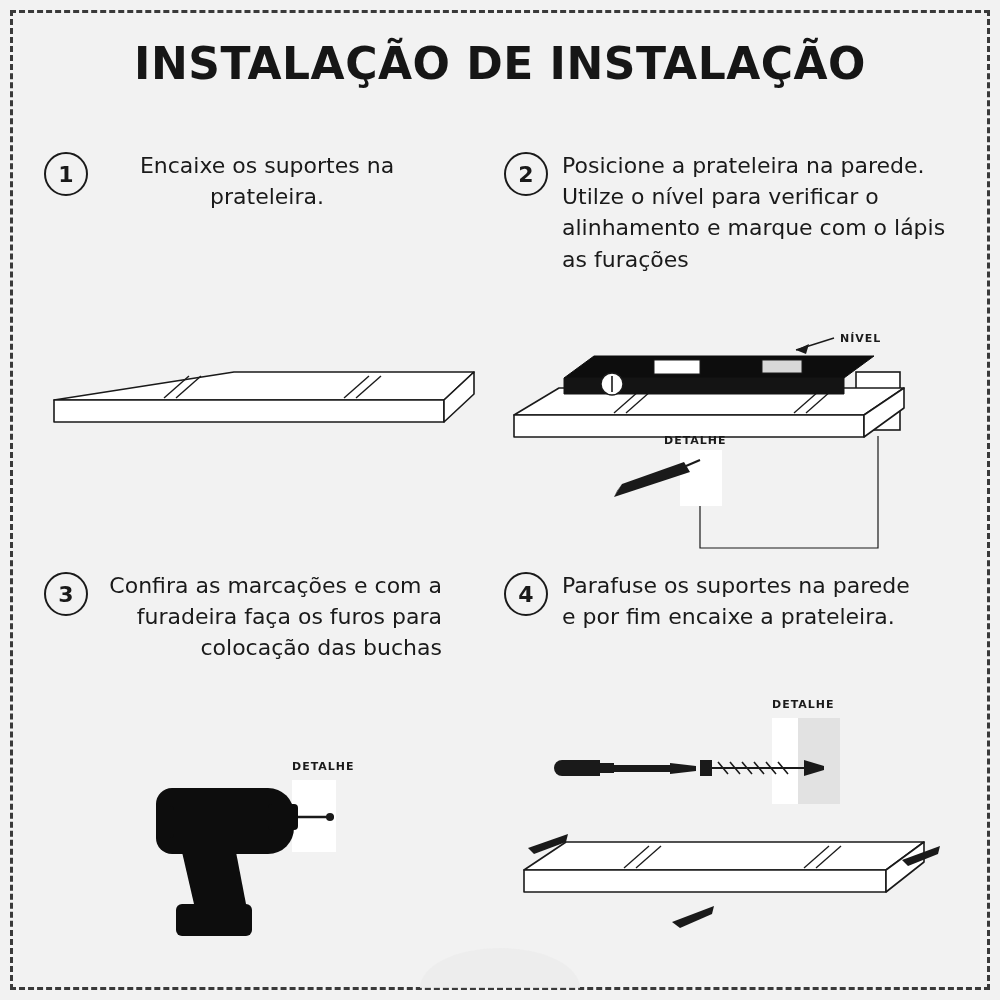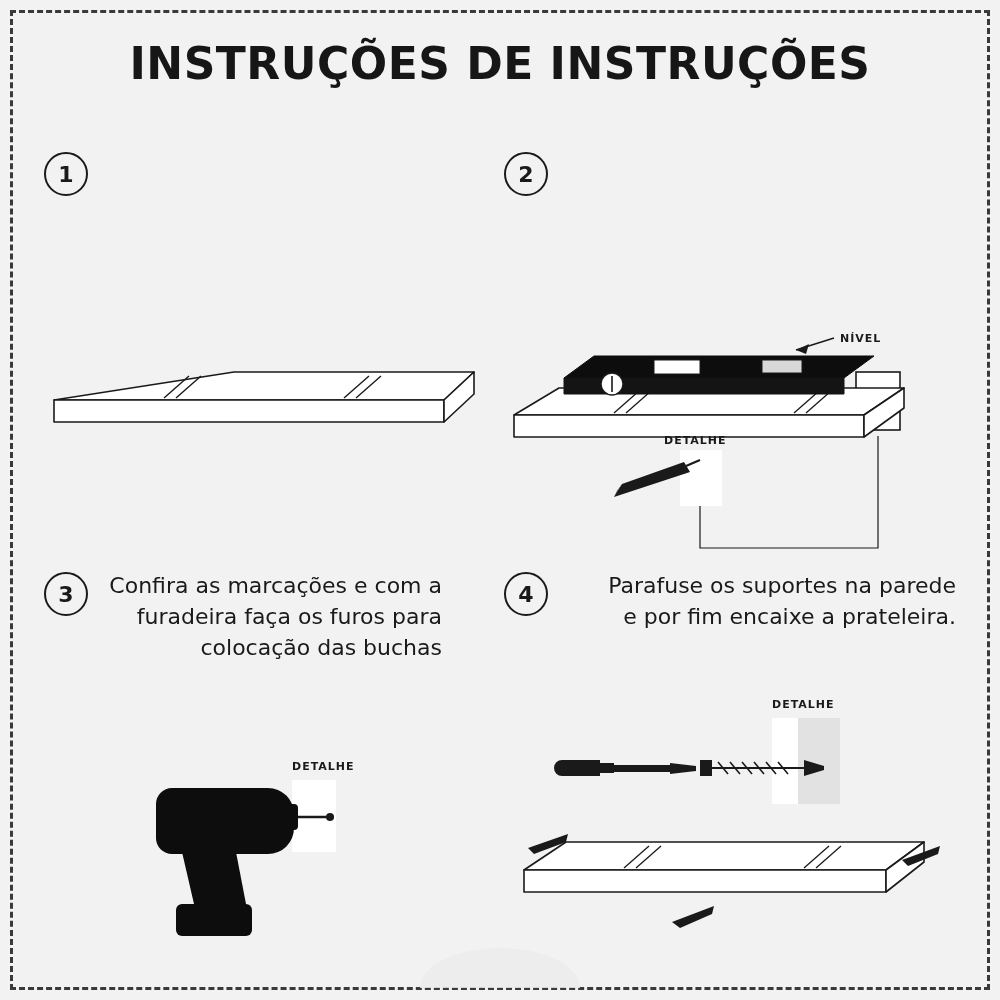--- a/index.html
+++ b/index.html
@@ -86,21 +86,21 @@
   }
   .step-text {
     font-size: 22px;
     line-height: 1.42;
     color: #1a1a1a;
     max-width: 400px;
   }
   .step-1 .step-text { text-align: center; width: 330px; }
   .step-2 .step-text { text-align: left; width: 400px; }
   .step-3 .step-text { text-align: right; width: 340px; }
-  .step-4 .step-text { text-align: right; width: 360px; margin-left: 43px; }
+  .step-4 .step-text { text-align: left; width: 360px; }
 
   .art {
     position: absolute;
     left: 0;
     top: 0;
     width: 452px;
     height: 408px;
     pointer-events: none;
   }
   .label-tiny {
@@ -122,47 +122,49 @@
     opacity: 0.85;
   }
 </style>
 </head>
 <body>
 
 <div class="page">
   <div class="cut-frame"></div>
 
   <div class="inner">
-    <div class="title">INSTRUÇÕES DE INSTRUÇÕES</div>
+    <div class="title">INSTALAÇÃO DE INSTALAÇÃO</div>
 
     <div class="grid">
 
       <div class="cell cell-1 step-1">
         <div class="step-head">
           <div class="num-circle">1</div>
+          <div class="step-text">Encaixe os suportes na prateleira.</div>
         </div>
         <svg class="art" viewBox="0 0 452 408">
 
           <g fill="#ffffff" stroke="#1a1a1a" stroke-width="1.6" stroke-linejoin="round">
             <polygon points="10,250 190,222 430,222 400,250"></polygon>
             <polygon points="10,250 400,250 400,272 10,272"></polygon>
             <polygon points="400,250 430,222 430,244 400,272"></polygon>
           </g>
           <g stroke="#1a1a1a" stroke-width="1.4" fill="none">
             <line x1="120" y1="248" x2="145" y2="226"></line>
             <line x1="132" y1="248" x2="157" y2="226"></line>
             <line x1="300" y1="248" x2="325" y2="226"></line>
             <line x1="312" y1="248" x2="337" y2="226"></line>
           </g>
         </svg>
       </div>
 
       <div class="cell cell-2 step-2">
         <div class="step-head">
           <div class="num-circle">2</div>
+          <div class="step-text">Posicione a prateleira na parede. Utilze o nível para verificar o alinhamento e marque com o lápis as furações</div>
         </div>
         <svg class="art" viewBox="0 0 452 408">
 
           <g fill="#ffffff" stroke="#1a1a1a" stroke-width="1.6">
             <rect x="352" y="222" width="44" height="58"></rect>
           </g>
 
           <g fill="#ffffff" stroke="#1a1a1a" stroke-width="1.6" stroke-linejoin="round">
             <polygon points="10,265 55,238 400,238 360,265"></polygon>
             <polygon points="10,265 360,265 360,287 10,287"></polygon>

